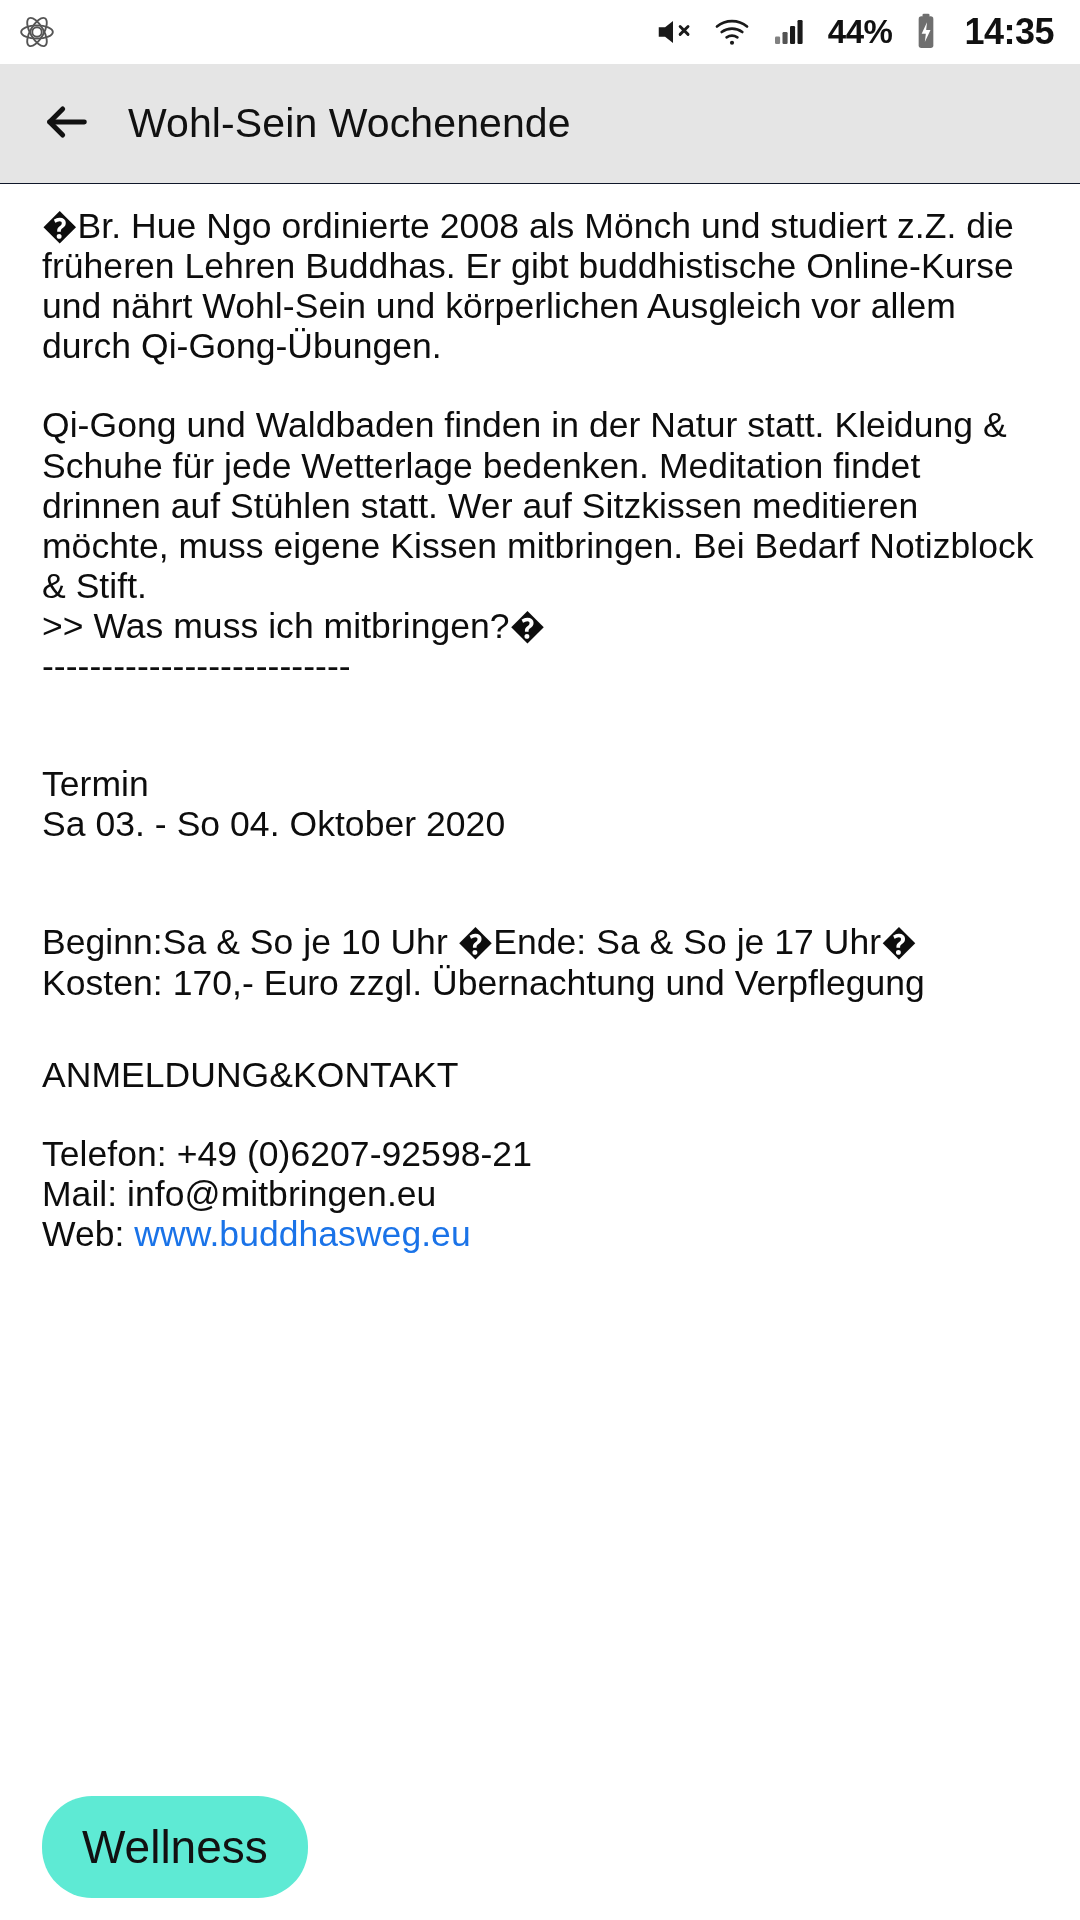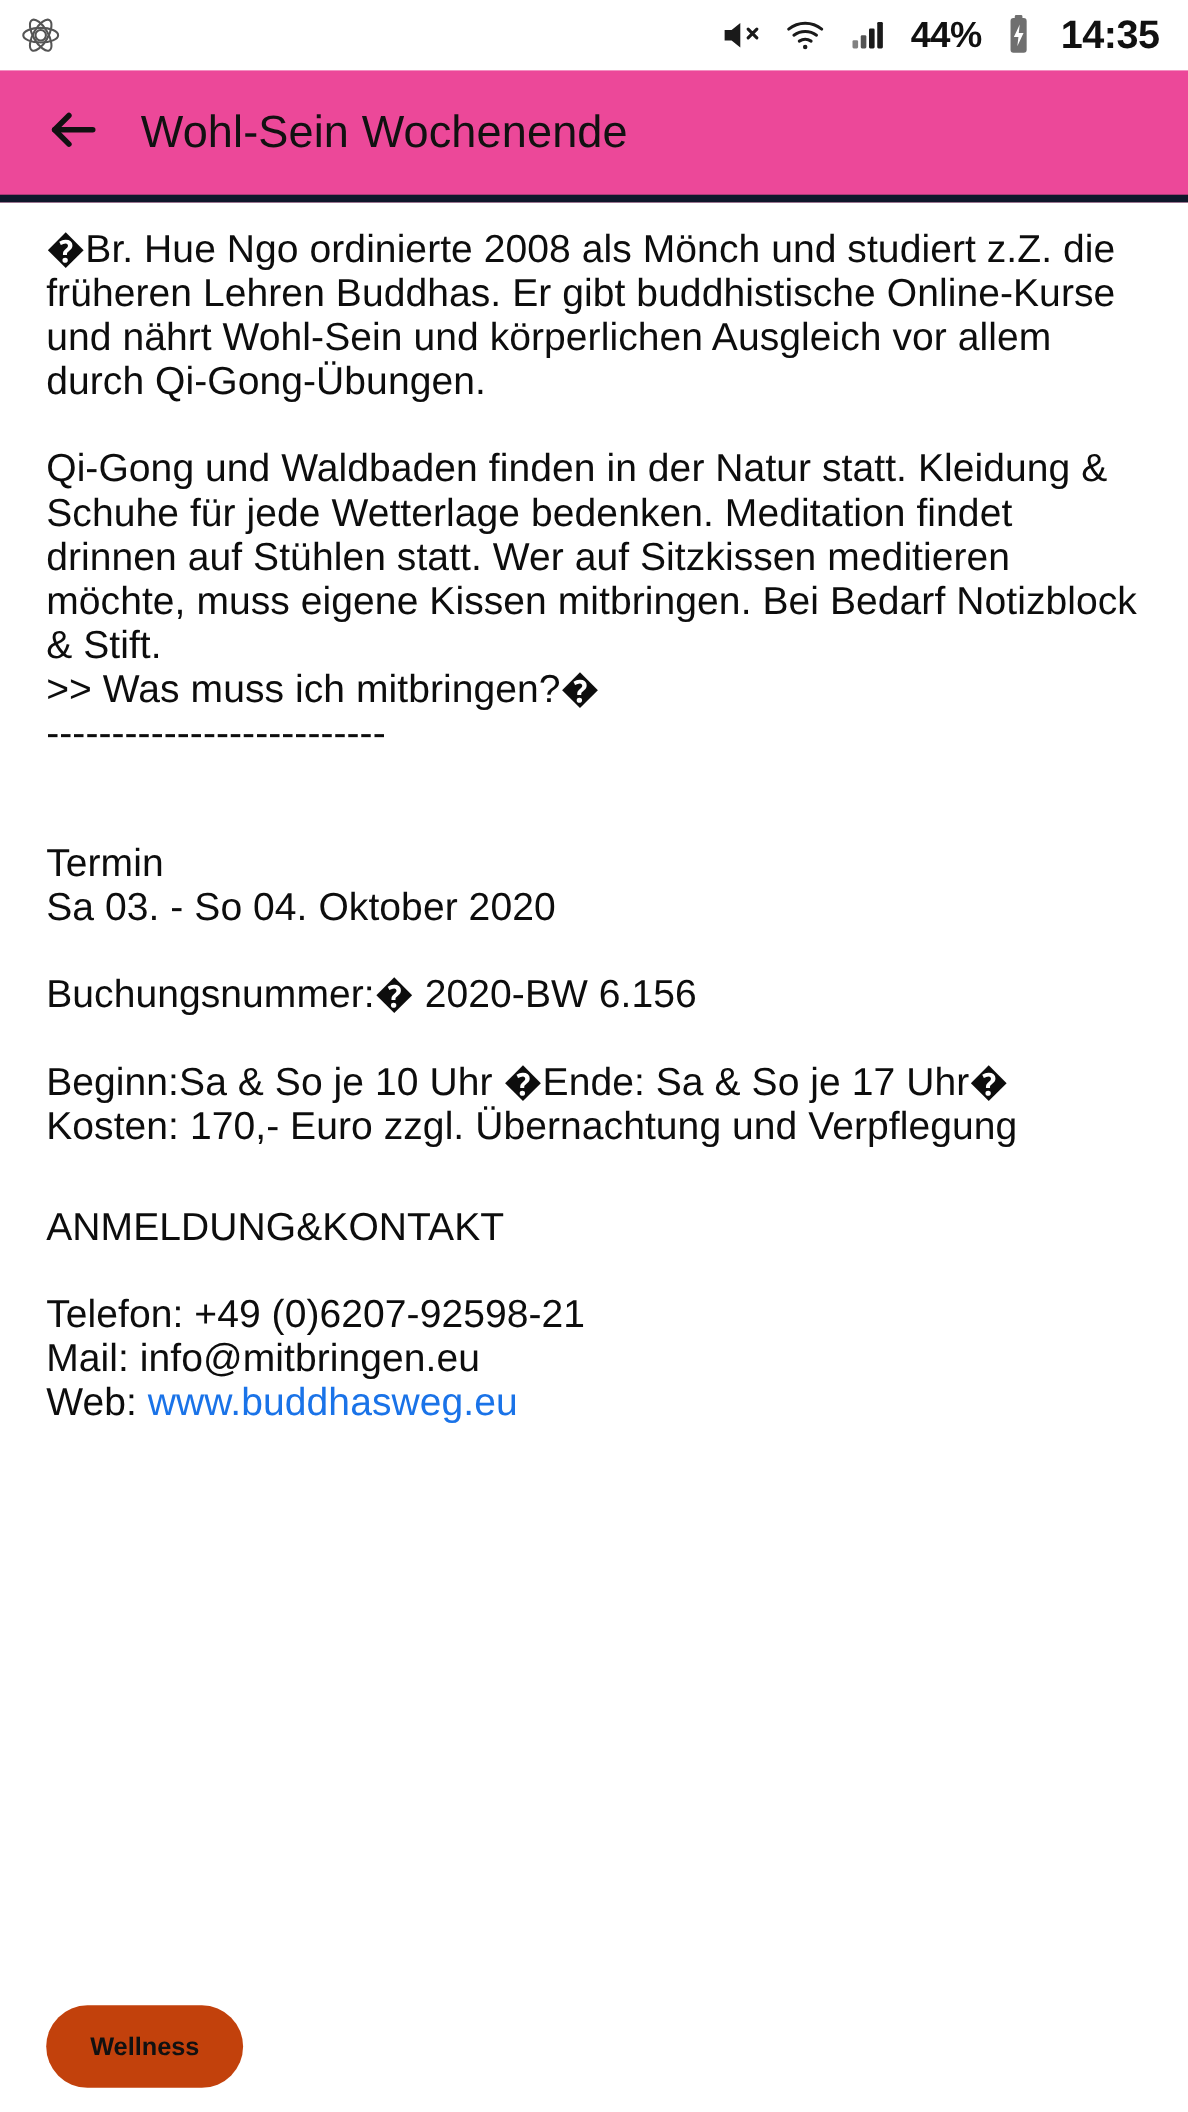--- a/index.html
+++ b/index.html
@@ -59,22 +59,22 @@
     margin-left: 4px;
   }
 
   
   .app-bar {
     height: 120px;
     display: flex;
     align-items: center;
     padding: 0 30px;
     box-sizing: border-box;
-    border-bottom: 7px solid #0f172a;
-    background: #ec4899;
+    border-bottom: 1px solid #0f172a;
+    background: #e5e5e5;
   }
   .back-button {
     width: 74px;
     height: 74px;
     display: flex;
     align-items: center;
     justify-content: center;
     margin-right: 24px;
     cursor: pointer;
   }
@@ -113,25 +113,25 @@
 
   
   .chip-row {
     position: absolute;
     left: 42px;
     bottom: 22px;
     display: flex;
     gap: 22px;
   }
   .chip {
-    background: #c2410c;
+    background: #5eead4;
     border-radius: 50px;
     padding: 24px 40px;
-    font-size: 23px;
-    font-weight: 700;
+    font-size: 46px;
+    font-weight: 400;
     color: #111;
     cursor: pointer;
     white-space: nowrap;
   }
 </style>
 </head>
 <body>
 
 <div class="status-bar">
   <div class="status-left">
@@ -195,21 +195,20 @@
   <div class="body-text block">�Br. Hue Ngo ordinierte 2008 als Mönch und studiert z.Z. die früheren Lehren Buddhas. Er gibt buddhistische Online-Kurse und nährt Wohl-Sein und körperlichen Ausgleich vor allem durch Qi-Gong-Übungen.</div>
   <div class="gap"></div>
   <div class="body-text block">Qi-Gong und Waldbaden finden in der Natur statt. Kleidung &amp; Schuhe für jede Wetterlage bedenken. Meditation findet drinnen auf Stühlen statt. Wer auf Sitzkissen meditieren möchte, muss eigene Kissen mitbringen. Bei Bedarf Notizblock &amp; Stift.</div>
   <div class="body-text block">&gt;&gt; Was muss ich mitbringen?�</div>
   <div class="body-text block">--------------------------</div>
   <div class="gap"></div>
   <div class="gap"></div>
   <div class="body-text block">Termin</div>
   <div class="body-text block">Sa 03. - So 04. Oktober 2020</div>
   <div class="gap"></div>
-  <div class="body-text block">Buchungsnummer:� 2020-BW 6.156</div>
   <div class="gap"></div>
   <div class="body-text block">Beginn:Sa &amp; So je 10 Uhr �Ende: Sa &amp; So je 17 Uhr�</div>
   <div class="body-text block">Kosten: 170,- Euro zzgl. Übernachtung und Verpflegung</div>
   <div class="gap-large"></div>
   <div class="body-text block">ANMELDUNG&amp;KONTAKT</div>
   <div class="gap"></div>
   <div class="body-text block">Telefon: +49 (0)6207-92598-21</div>
   <div class="body-text block">Mail: info@mitbringen.eu</div>
   <div class="body-text block"><span>Web: </span><span class="link">www.buddhasweg.eu</span></div>
 </div>

